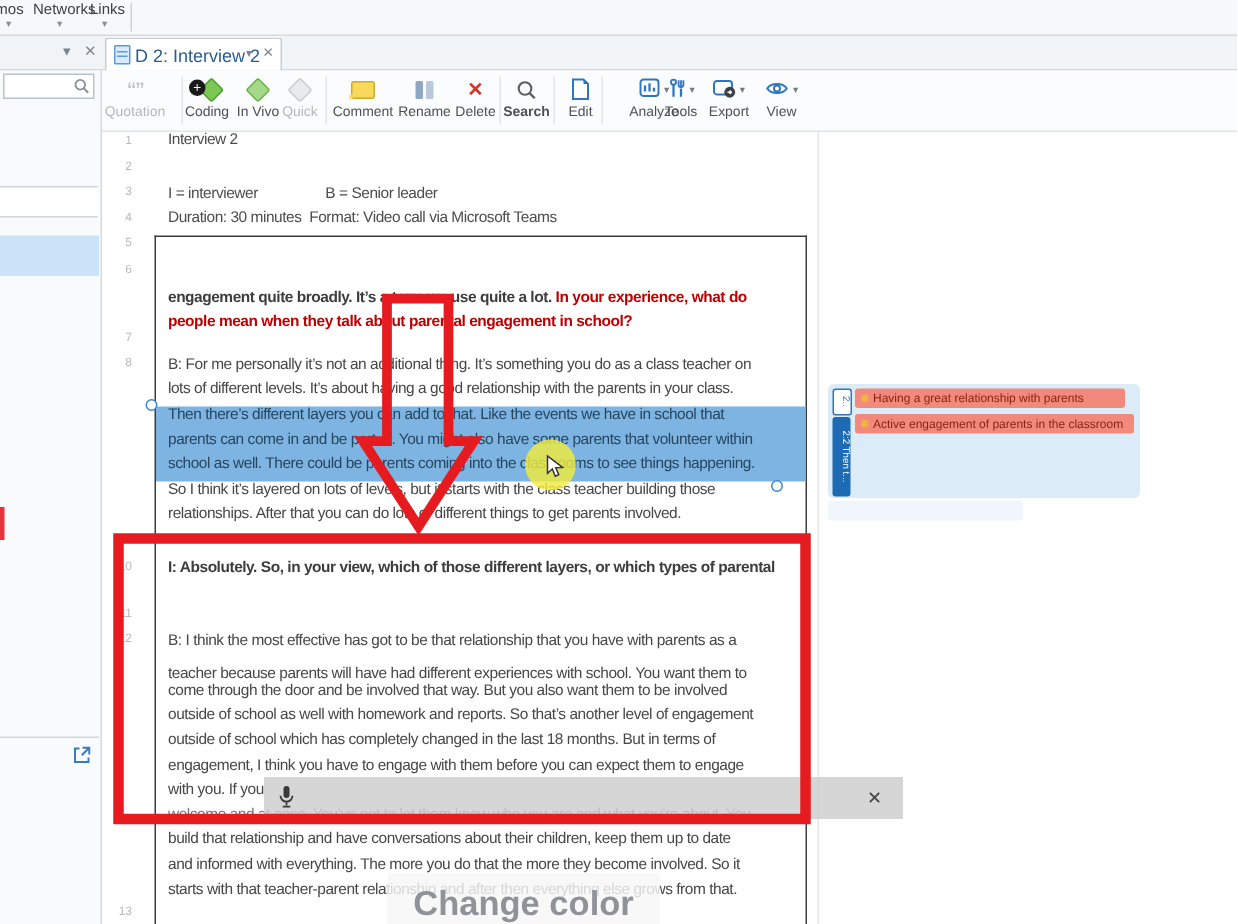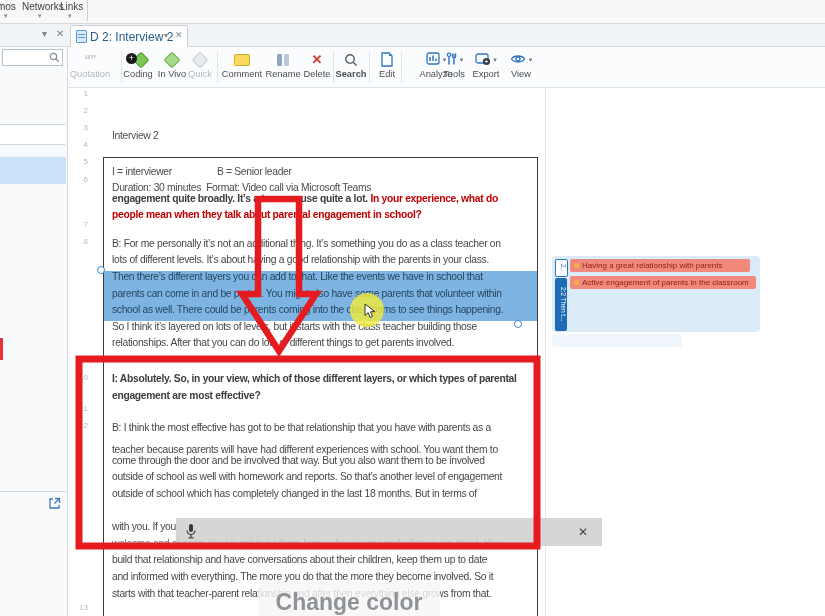--- a/index.html
+++ b/index.html
@@ -44,21 +44,21 @@
   #lp-div{position:absolute;left:0px;top:444px;width:66px;height:1px;background:#d3d7da;}
 
   
   #gutter{position:absolute;left:68px;top:88px;width:26px;height:528px;background:#ffffff;}
   .gut{position:absolute;left:0;width:20px;text-align:right;font-size:8px;color:#b4bac0;}
   #docbox{position:absolute;left:103px;top:157px;width:433px;height:460px;border:1px solid #3c3c3c;border-bottom:none;}
   #doctext{position:absolute;left:0;top:0;width:537px;height:616px;overflow:hidden;}
   .ln{position:absolute;left:112px;height:17px;font-size:10.3px;letter-spacing:-0.3px;color:#474747;white-space:pre;}
   .ln.b{font-weight:bold;color:#3d3d3d;}
   .ln .r{color:#c00000;font-weight:bold;}
-  .ln.hd{color:#4c4c4c;margin-top:42px;}
+  .ln.hd{color:#4c4c4c;}
   .ln.sel{left:104px;padding-left:8px;width:433px;background:#7db4e2;color:#27465f;}
   .handle{position:absolute;width:6px;height:6px;border-radius:50%;background:#ffffff;border:1.5px solid #3c87cf;z-index:5;}
   #rightdiv{position:absolute;left:545px;top:88px;width:1px;height:528px;background:#e3e5e7;}
 
   
   #annpanel{position:absolute;left:552px;top:256px;width:208px;height:76px;background:#dcebf8;border-radius:4px;}
   #annpanel2{position:absolute;left:552px;top:334px;width:130px;height:13px;background:#e9f2fa;opacity:.7;border-radius:2px;}
   .vtab{position:absolute;border-radius:2px;writing-mode:vertical-rl;text-align:center;font-size:6.5px;overflow:hidden;}
   #vtab1{left:555px;top:259px;width:11px;height:16px;background:#ffffff;border:1px solid #2e77b6;color:#2e77b6;}
   #vtab2{left:555px;top:278px;width:12px;height:53px;background:#1d6cb3;color:#ffffff;}
@@ -272,27 +272,27 @@
 
     <div class="ln" style="top:238px;">B: For me personally it’s not an additional thing. It’s something you do as a class teacher on</div>
     <div class="ln" style="top:254px;">lots of different levels. It’s about having a good relationship with the parents in your class.</div>
     <div class="ln sel" style="top:271px;">Then there’s different layers you can add to that. Like the events we have in school that</div>
     <div class="ln sel" style="top:288px;">parents can come in and be part of. You might also have some parents that volunteer within</div>
     <div class="ln sel" style="top:304px;">school as well. There could be parents coming into the classrooms to see things happening.</div>
     <div class="ln" style="top:321px;">So I think it’s layered on lots of levels, but it starts with the class teacher building those</div>
     <div class="ln" style="top:337px;">relationships. After that you can do lots of different things to get parents involved.</div>
 
     <div class="ln b" style="top:373px;">I: Absolutely. So, in your view, which of those different layers, or which types of parental</div>
-    <div class="ln b" style="top:390px;">engagement are most effective?</div>
 
     <div class="ln" style="top:422px;">B: I think the most effective has got to be that relationship that you have with parents as a</div>
     <div class="ln" style="top:444px;">teacher because parents will have had different experiences with school. You want them to</div>
     <div class="ln" style="top:455px;">come through the door and be involved that way. But you also want them to be involved</div>
     <div class="ln" style="top:471px;">outside of school as well with homework and reports. So that’s another level of engagement</div>
     <div class="ln" style="top:488px;text-align:right;">outside of school which has completely changed in the last 18 months. But in terms of</div>
+    <div class="ln" style="top:505px;">engagement, I think you have to engage with them before you can expect them to engage</div>
     <div class="ln" style="top:521px;">with you. If you</div>
     <div class="ln" style="top:538px;opacity:.75;">welcome and at ease. You’ve got to let them know who you are and what you’re about. You</div>
     <div class="ln" style="top:554px;">build that relationship and have conversations about their children, keep them up to date</div>
     <div class="ln" style="top:571px;">and informed with everything. The more you do that the more they become involved. So it</div>
     <div class="ln" style="top:588px;">starts with that teacher-parent relationship and after then everything else grows from that.</div>
   </div>
   <span class="handle" style="left:97px;top:266px;"></span>
   <span class="handle" style="left:514px;top:320px;"></span>
   <div id="rightdiv"></div>
 

